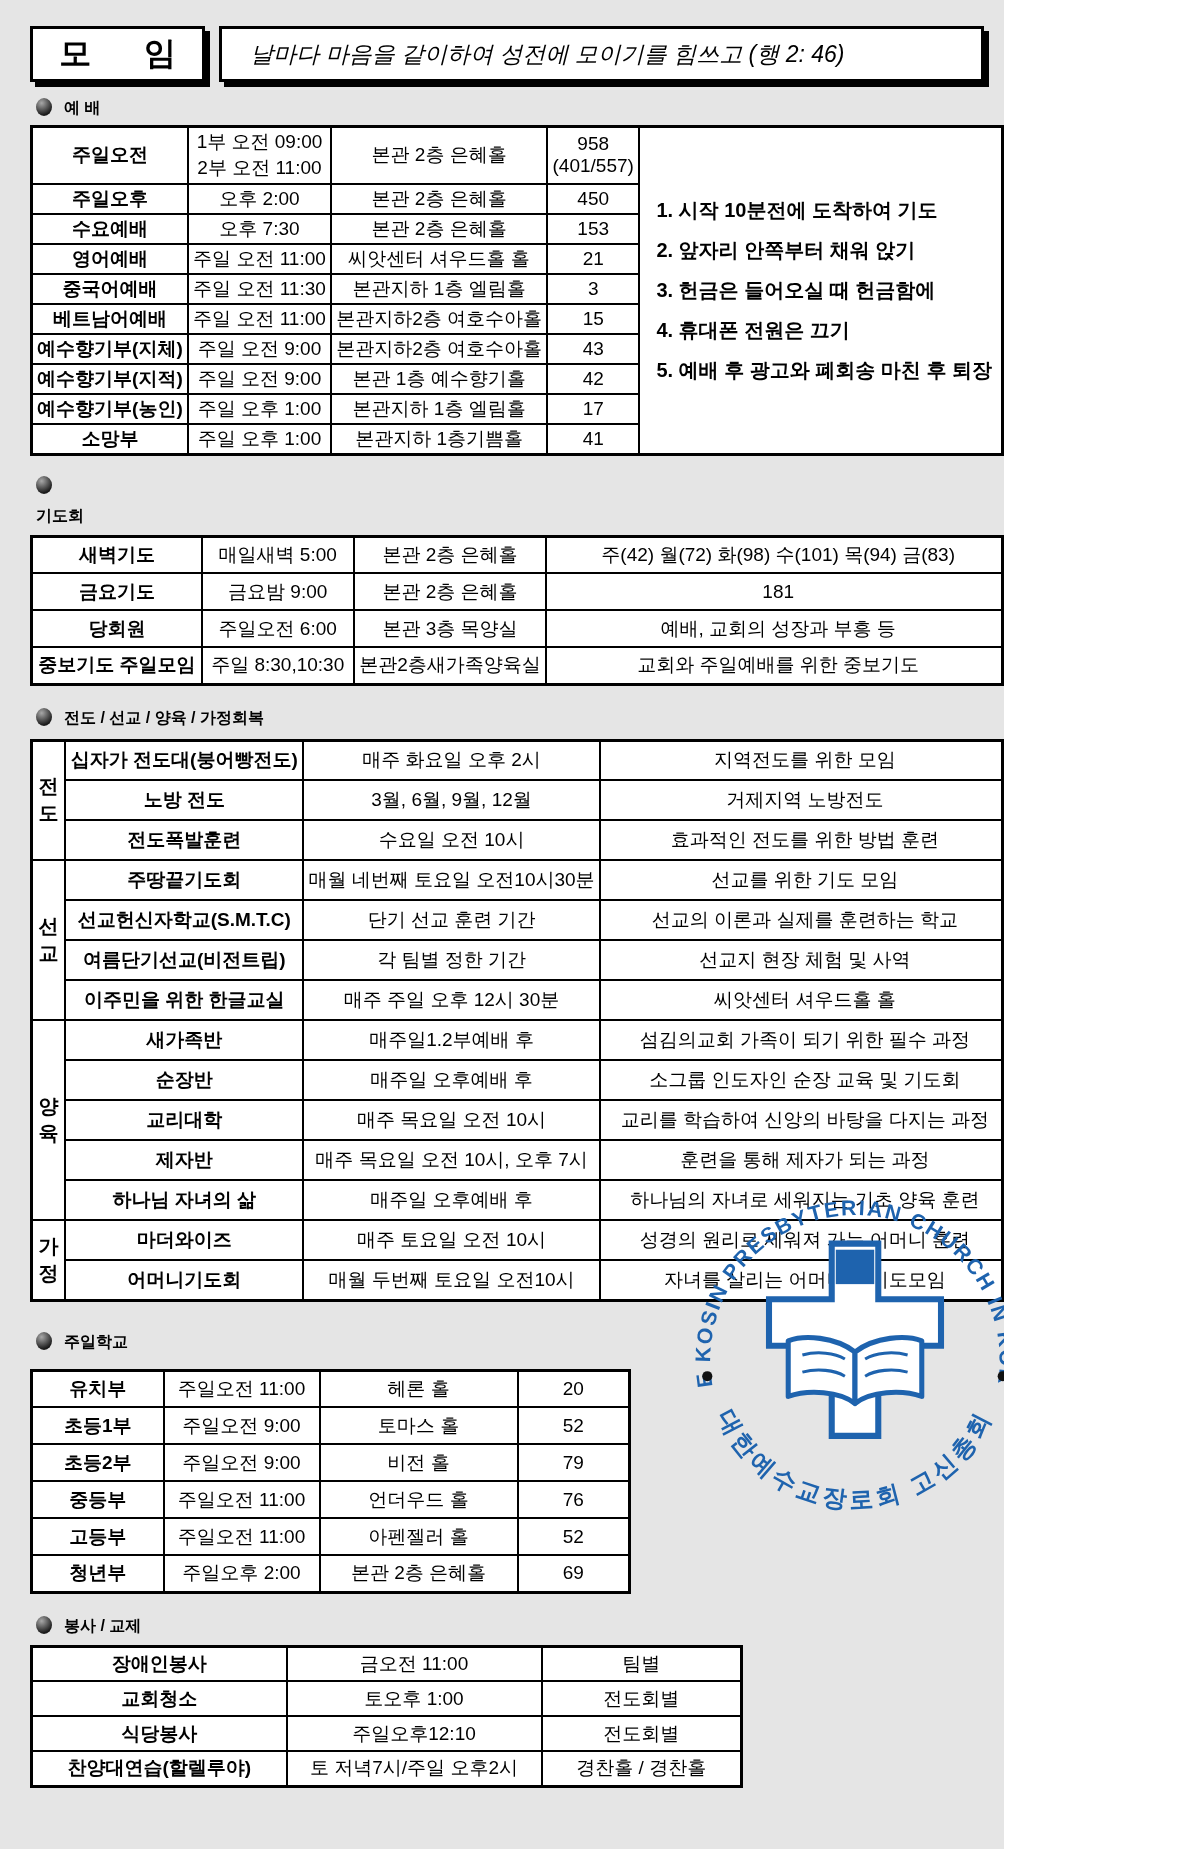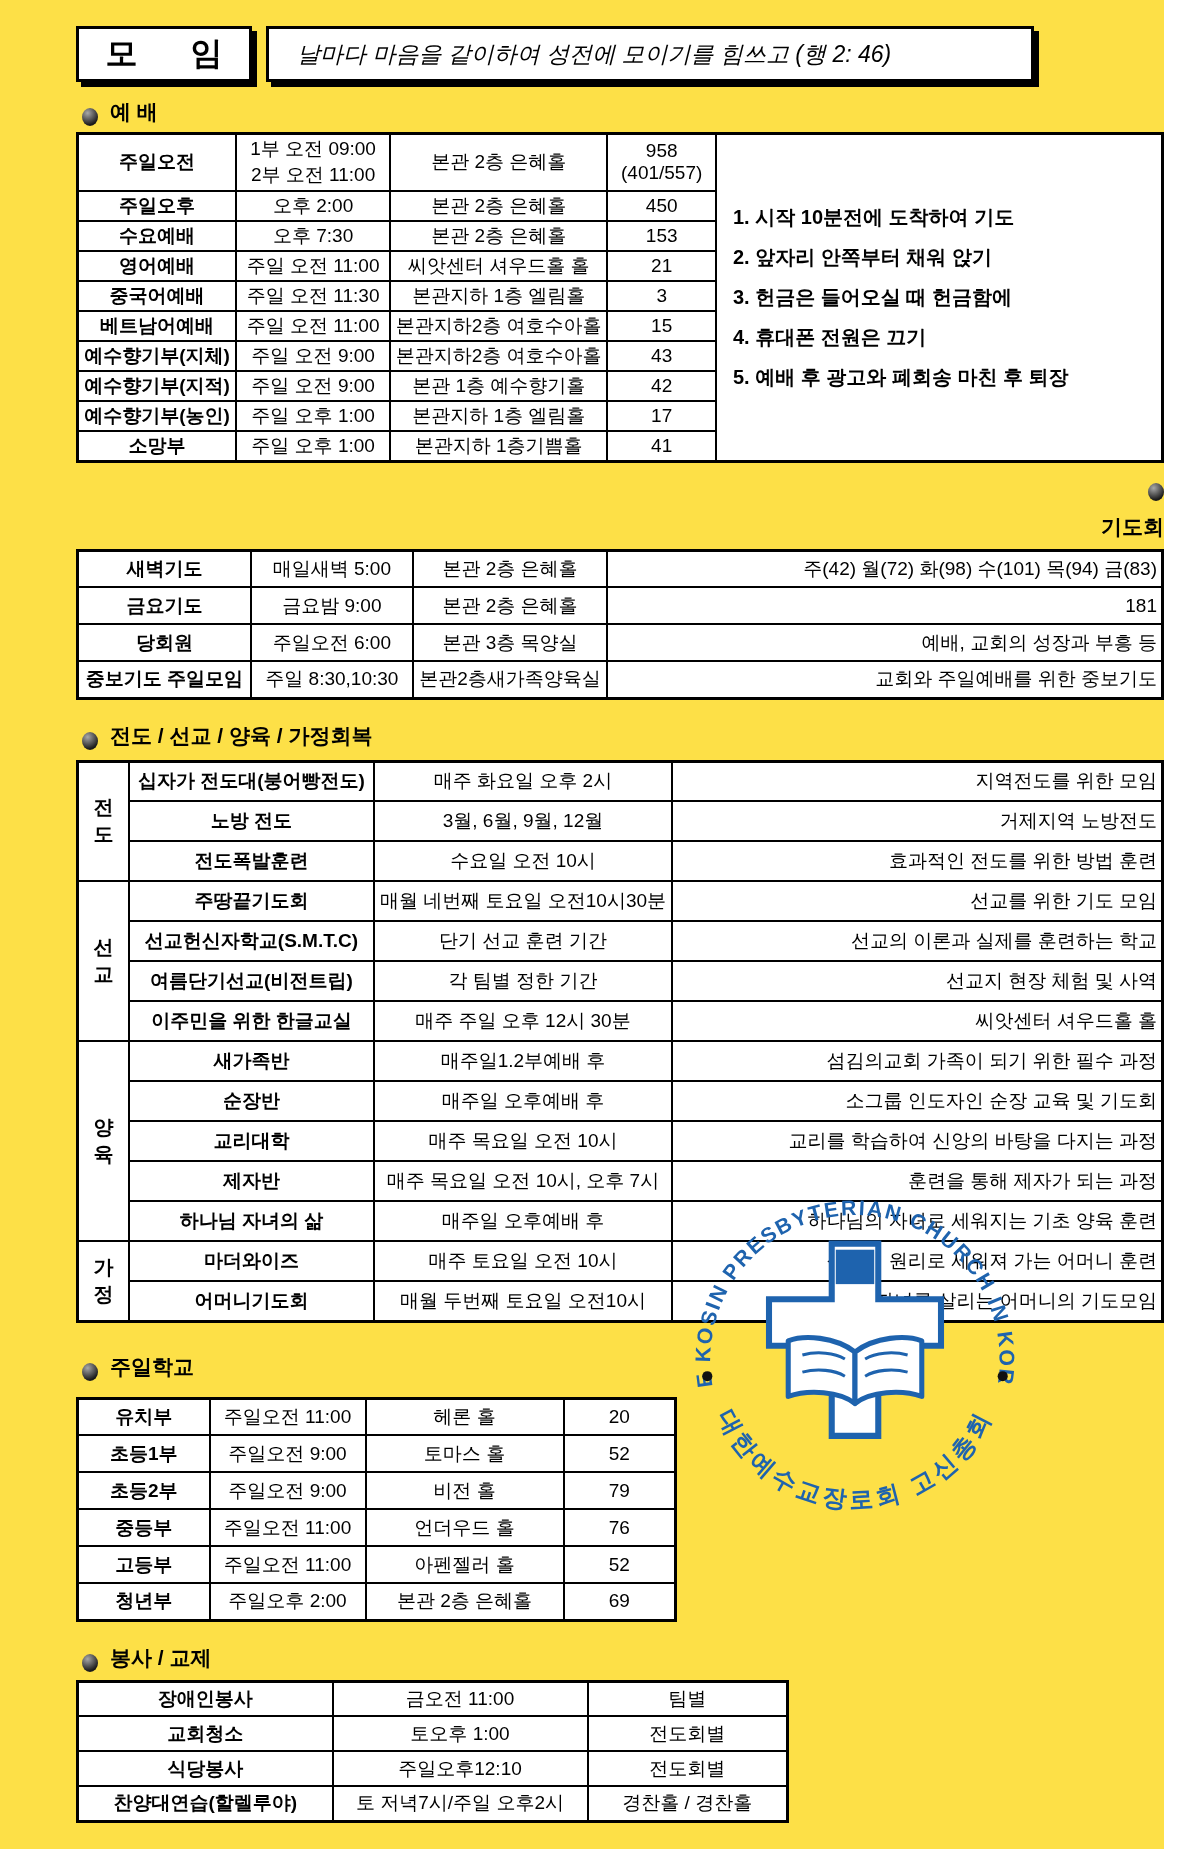--- a/index.html
+++ b/index.html
@@ -1,38 +1,38 @@
 <!DOCTYPE html>
 <html><head>
 <meta charset="utf-8">
 <style>
   html,body { margin:0; padding:0; background:#fff; }
   .page {
-    position:relative; width:1118px; height:1849px; background:#fde047;
-    font-family:"Liberation Sans","DejaVu Sans",sans-serif; color:#000; overflow:hidden;padding-left:46px;
+    position:relative; width:1004px; height:1849px; background:#e5e5e5;
+    font-family:"Liberation Sans","DejaVu Sans",sans-serif; color:#000; overflow:hidden;
   }
   
   .hdr { display:flex; gap:14px; margin:26px 20px 0 30px; }
   .hbox { border:3px solid #000; box-shadow:5px 5px 0 #000; background:#fff; box-sizing:border-box; }
   .hbox1 { width:176px; height:56px; display:flex; align-items:center; justify-content:center;
            font-size:32px; font-weight:bold; letter-spacing:22px; text-indent:22px; }
   .hbox2 { width:768px; height:56px; display:flex; align-items:center; padding-left:28px; font-size:23px;font-style:italic; }
   
-  .sec { display:flex; align-items:flex-end; gap:12px; margin-left:36px; font-size:21px; font-weight:bold; }
+  .sec { display:flex; align-items:flex-start; gap:12px; margin-left:36px; font-size:16px; font-weight:bold; }
   .dot { width:16px; height:18px; border-radius:50%; flex:none;
          background:radial-gradient(circle at 35% 28%, #a8a8a8, #1a1a1a 72%); }
   .s1 { margin-top:16px; } .s2 { margin-top:20px;flex-direction:column; } .s3 { margin-top:22px; }
   .s4 { margin-top:30px; } .s5 { margin-top:22px; }
   
   table { border-collapse:collapse; table-layout:fixed; margin-left:30px; background:#fff;
           border:3px solid #000; }
   td { border:2px solid #000; text-align:center; vertical-align:middle;
        font-size:19px; padding:1px 4px; white-space:nowrap; overflow:hidden; }
   .nm { font-weight:bold; }
-  .lft { text-align:right; padding-left:12px; }
+  .lft { text-align:center; padding-left:12px; }
   .t1 { margin-top:6px; }  .t1 tr { height:28px; } .t1 tr.dbl { height:57px; }
   .t2 { margin-top:8px; }  .t2 tr { height:37px; }
   .t3 { margin-top:10px; } .t3 tr { height:40px; }
   .t4 { margin-top:16px; } .t4 tr { height:37px; }
   .t5 { margin-top:8px; }  .t5 tr { height:35px; }
   .notes { text-align:left; vertical-align:middle; padding-left:16px; font-size:20px; white-space:nowrap;font-weight:bold; }
   .notes div { margin:13px 0; }
   .grp { font-weight:bold; font-size:20px; white-space:normal; }
   
   .logo { position:absolute; left:683px; top:1188px; width:344px; height:344px; }

